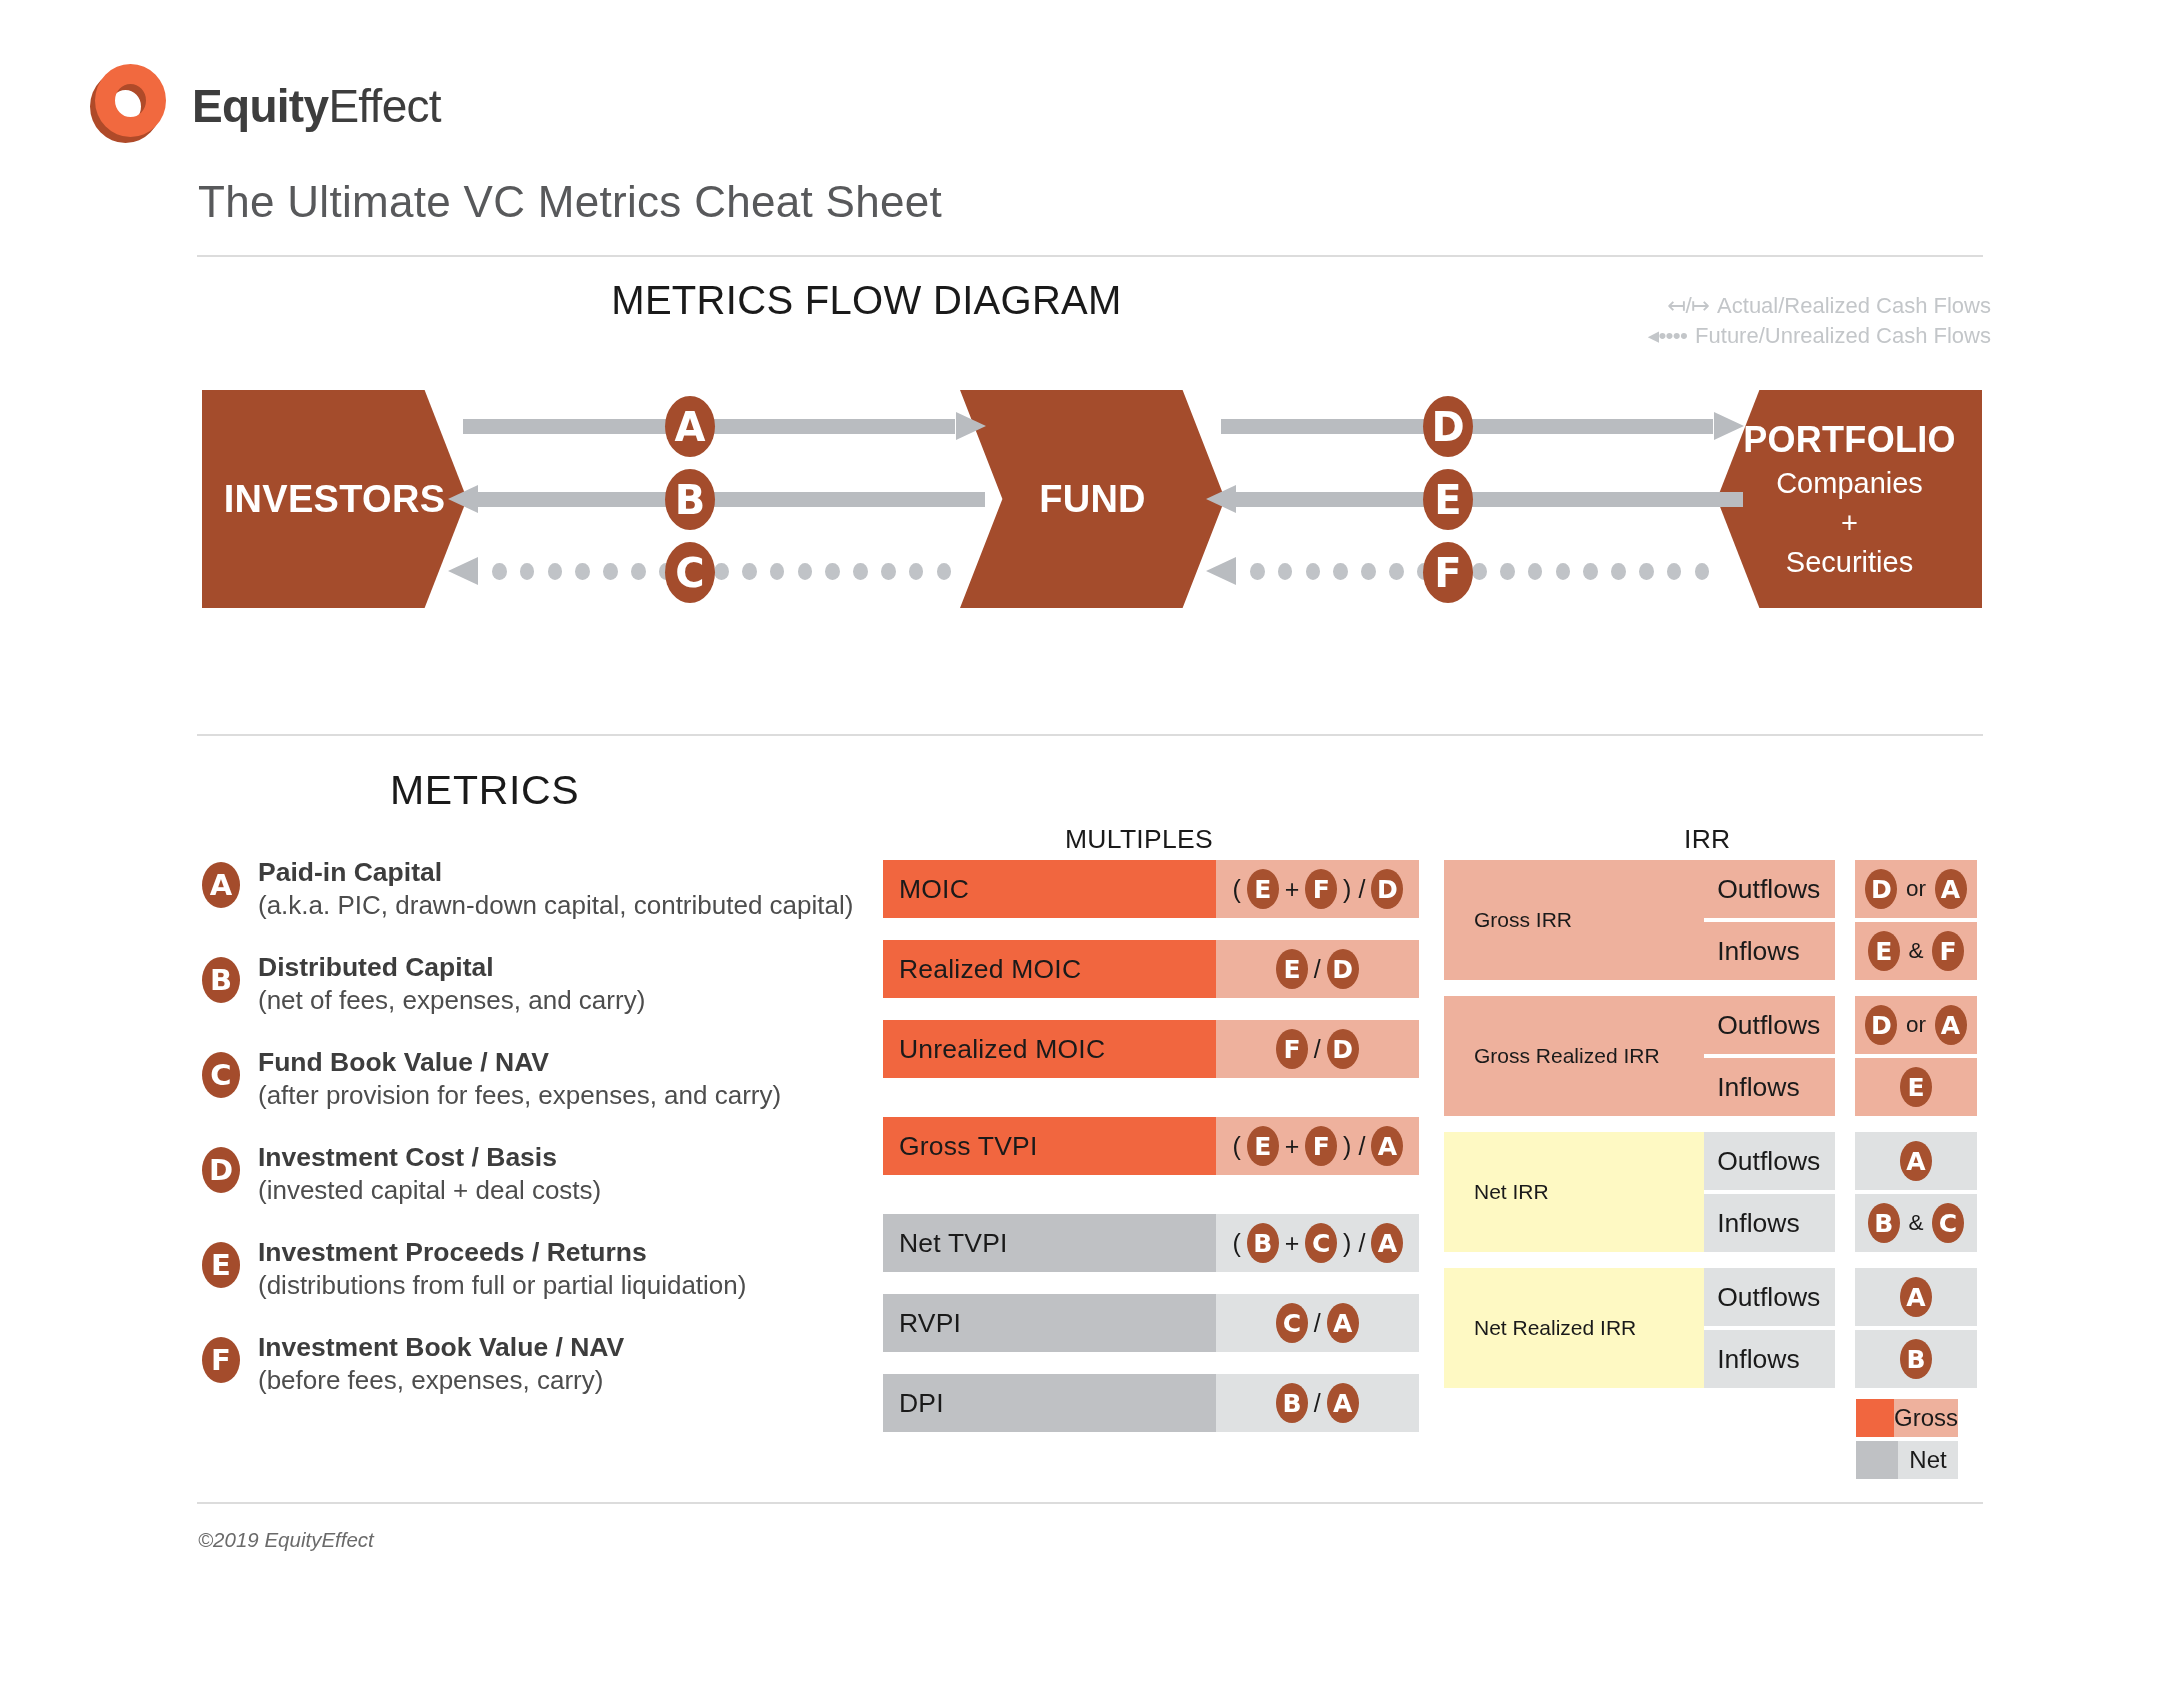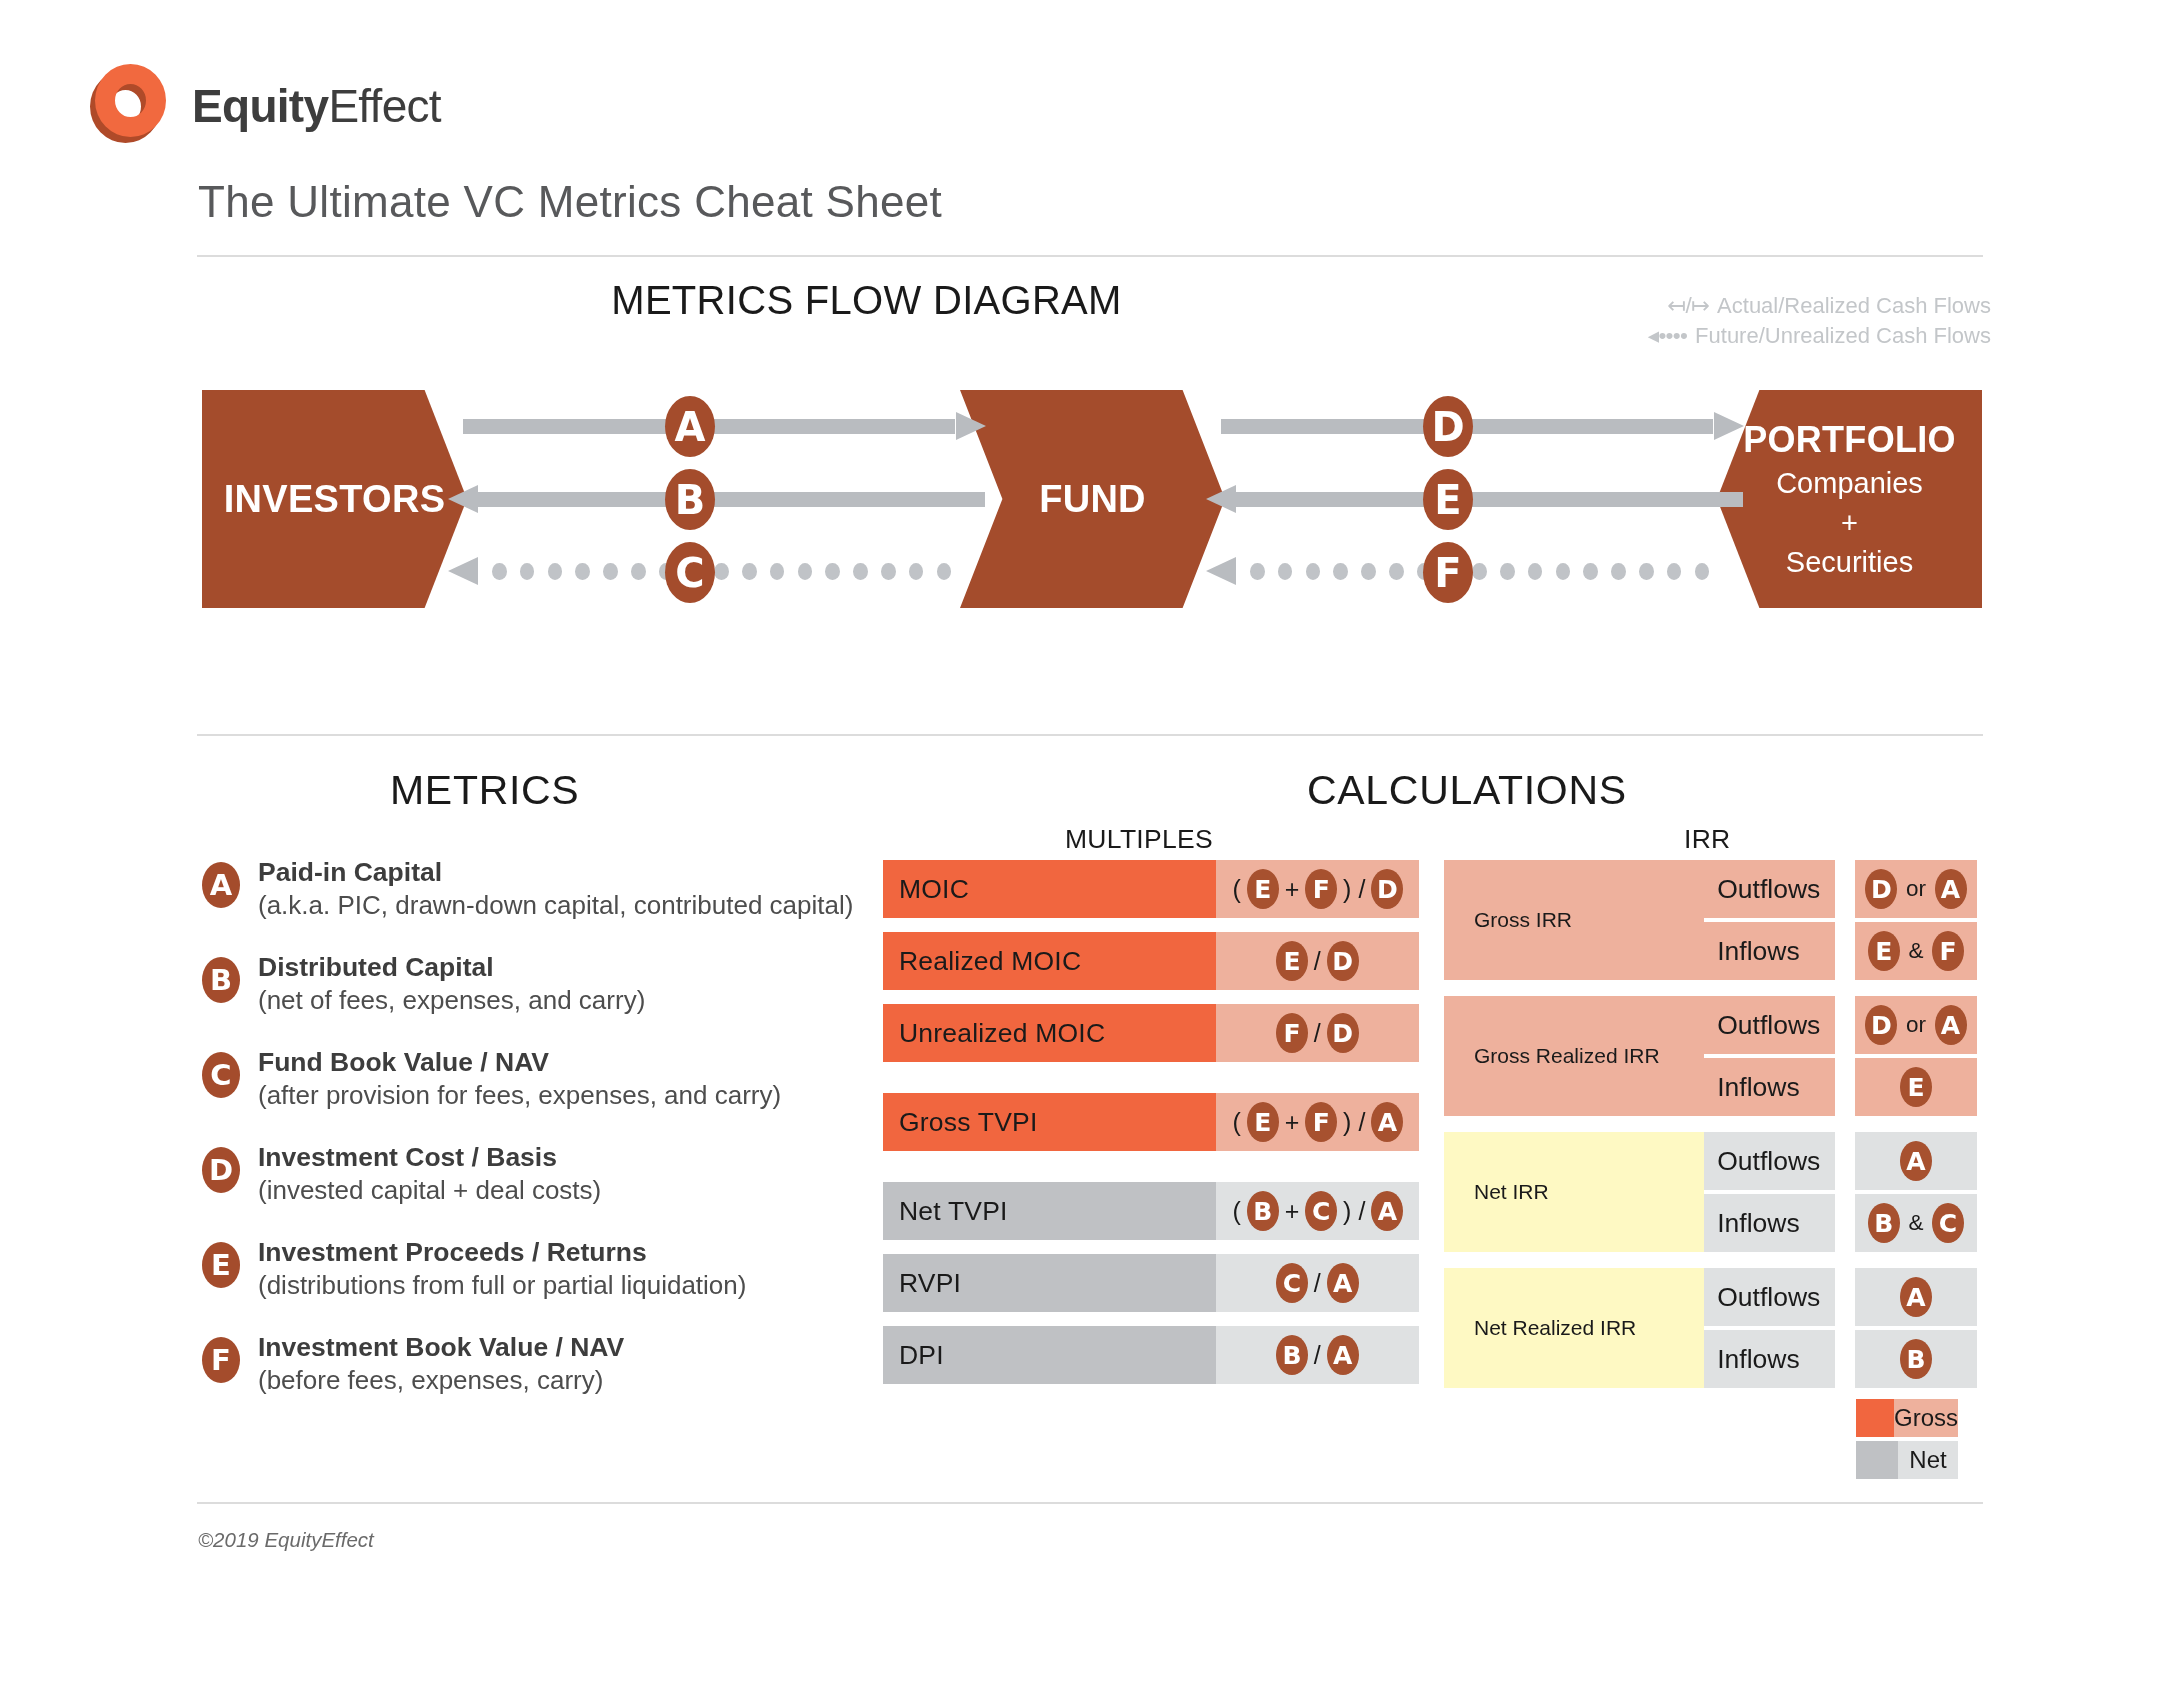--- a/index.html
+++ b/index.html
@@ -70,21 +70,21 @@
   .metrics{position:absolute;left:202px;top:857px;width:662px;}
   .metric{position:relative;min-height:95px;padding-left:56px;}
   .m-badge{position:absolute;left:0;top:5.3px;width:38px;height:46px;border-radius:50%;background:#A44C2C;
      color:#fff;display:flex;align-items:center;justify-content:center;font-weight:700;font-size:29px;
      font-family:"DejaVu Sans",sans-serif;}
   .m-name{font-size:26.5px;font-weight:700;color:#3d3d3d;line-height:1.18;white-space:nowrap;}
   .m-desc{font-size:26px;font-weight:300;color:#4d4d4d;line-height:1.2;margin-top:1.3px;white-space:nowrap;}
 
   
   .tbl{position:absolute;}
-  .row{display:flex;margin-bottom:14px;}
+  .row{display:flex;margin-bottom:22px;}
   .cell{display:flex;align-items:center;}
   .c-label{font-size:26.5px;font-weight:300;color:#1a1a1a;padding-left:16px;letter-spacing:0.2px;}
   .c-formula{justify-content:center;}
   .fgroup{display:flex;align-items:center;gap:4.6px;font-size:28px;font-weight:300;color:#1a1a1a;}
   .pill{width:32px;height:40px;border-radius:50%;background:#A7512F;color:#fff;display:flex;
      align-items:center;justify-content:center;font-weight:700;font-size:25px;font-family:"DejaVu Sans",sans-serif;}
   .op{padding:0 1.3px;font-size:25px;}
   .op.word{font-size:22.5px;padding:0 4px;}
 
   
@@ -240,21 +240,20 @@
     <div class="badge" style="left:463px;top:79px;">B</div>
     <div class="badge" style="left:463px;top:152px;">C</div>
     <div class="badge" style="left:1221px;top:6px;">D</div>
     <div class="badge" style="left:1221px;top:79px;">E</div>
     <div class="badge" style="left:1221px;top:152px;">F</div>
   </div>
 
   <div class="rule rule-mid"></div>
 
   <div class="h-metrics">METRICS</div>
-  <div class="h-calc">CALCULATIONS</div>
   <div class="h-multiples">MULTIPLES</div>
   <div class="h-irr">IRR</div>
 
   <div class="metrics">
     <div class="metric">
       <div class="m-badge">A</div>
       <div class="m-name">Paid-in Capital</div>
       <div class="m-desc">(a.k.a. PIC, drawn-down capital, contributed capital)</div>
     </div>
     <div class="metric">

